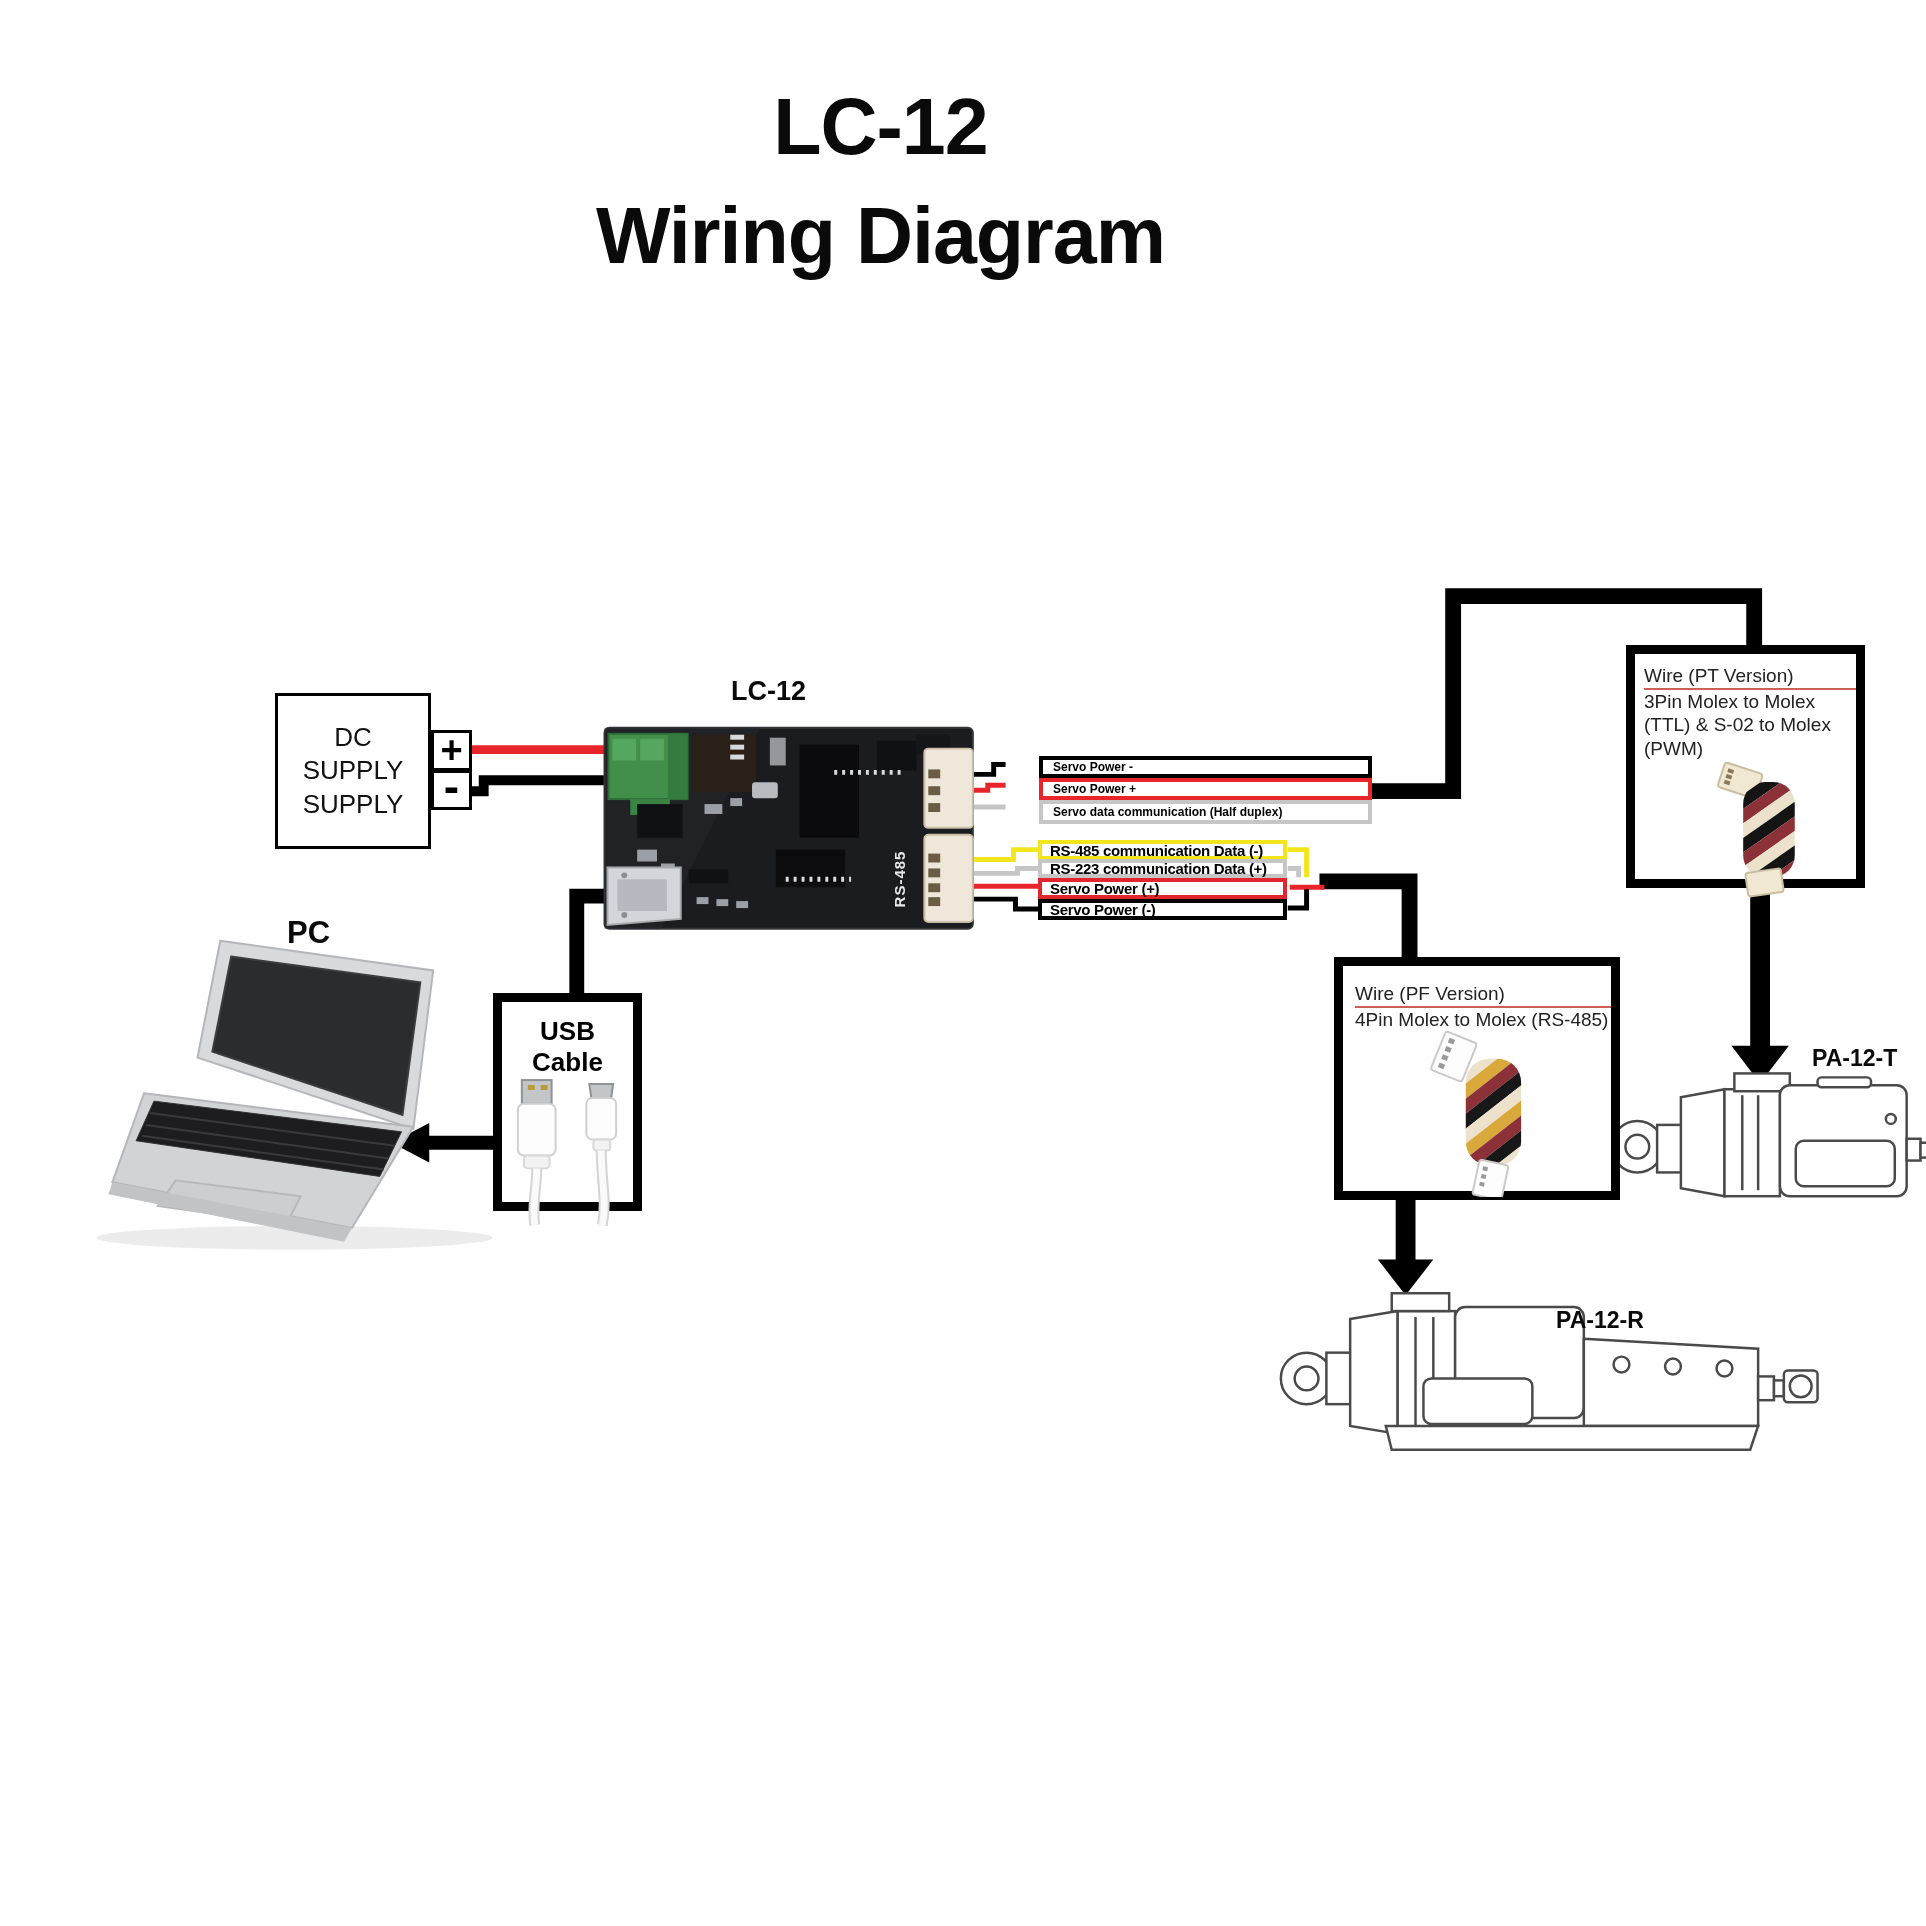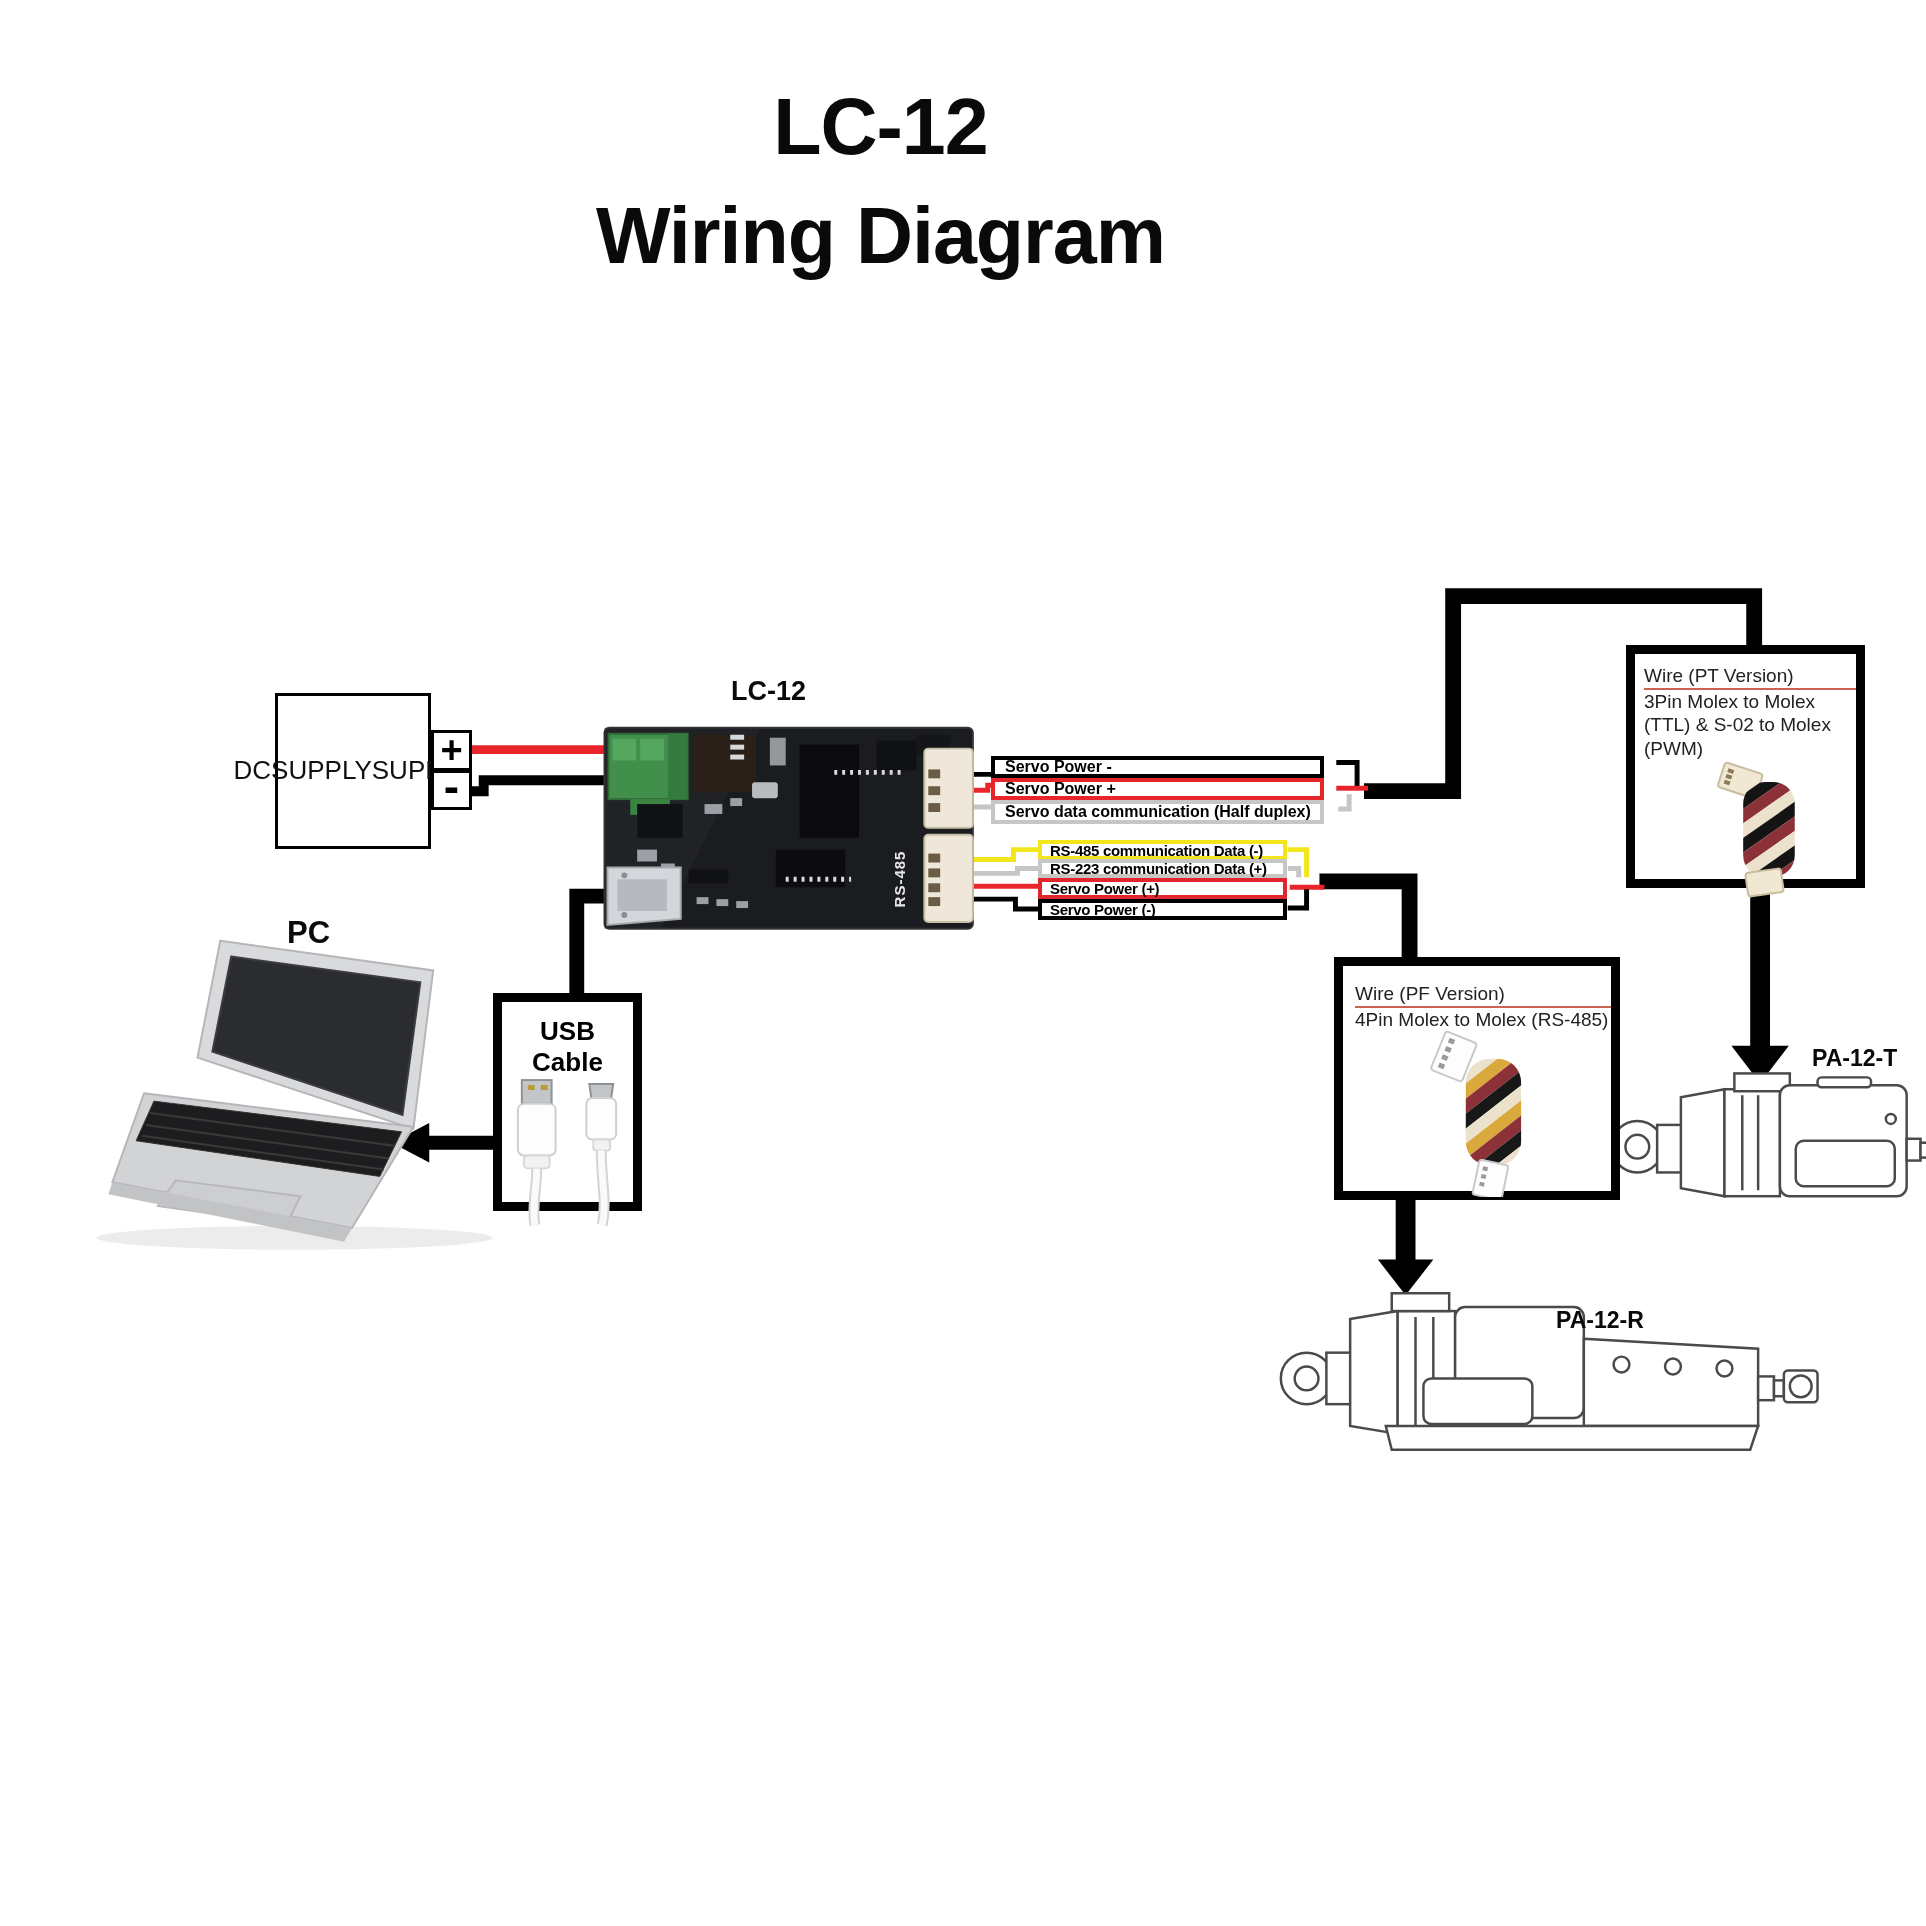--- a/index.html
+++ b/index.html
@@ -5,31 +5,31 @@
   html,body{margin:0;padding:0;background:#ffffff;}
   #canvas{position:relative;width:1927px;height:1927px;background:#ffffff;
           font-family:"Liberation Sans", sans-serif;overflow:hidden;margin-left:47px;}
   #wiring-svg{position:absolute;left:0;top:0;z-index:1;}
   .abs{position:absolute;z-index:2;}
   .main-title{left:0;top:81px;width:1667px;text-align:center;font-size:79px;
               font-weight:700;color:#0a0a0a;letter-spacing:-1px;}
   .main-title2{top:190px;}
   .comp-label{font-weight:700;color:#0a0a0a;}
   .dc-box{left:228px;top:693px;width:156px;height:156px;border:3px solid #000;
-          box-sizing:border-box;background:#fff;display:flex;flex-direction:row;
+          box-sizing:border-box;background:#fff;display:flex;flex-direction:column;
           justify-content:center;align-items:center;font-size:26px;color:#111;
           line-height:1.28;text-align:center;}
   .terminal{left:384px;width:41px;border:3px solid #000;box-sizing:border-box;
             background:#fff;display:flex;justify-content:center;align-items:center;
             font-weight:700;font-size:38px;color:#000;}
   .term-plus{top:730px;height:41px;}
   .term-minus{top:770px;height:40px;font-size:46px;padding-bottom:8px;}
   .wire-label{box-sizing:border-box;background:#fff;display:flex;align-items:center;
               font-weight:700;color:#000;border-style:solid;border-width:4px;}
-  .grp1{left:944px;width:333px;font-size:16px;padding-left:10px;}
+  .grp1{left:992px;width:333px;font-size:12px;padding-left:10px;}
   .grp2{left:991px;width:249px;font-size:15px;padding-left:8px;letter-spacing:-0.3px;}
   .photo-box{border:9px solid #000;box-sizing:border-box;background:#fff;}
   .wirebox-text{font-size:19px;color:#222;line-height:1.22;}
   .wirebox-title{border-bottom:2px solid #cd6155;padding-bottom:1px;}
   .usb-box{left:446px;top:993px;width:149px;height:218px;}
   .usb-title{text-align:center;font-weight:700;font-size:26px;color:#000;margin-top:14px;}
   .pt-box{left:1579px;top:645px;width:239px;height:243px;padding:10px 0 0 9px;}
   .pf-box{left:1287px;top:957px;width:286px;height:243px;padding:16px 0 0 12px;}
   .rs485-silk{left:818px;top:869px;width:71px;height:20px;font-size:15px;color:#e6e7e9;
               font-weight:700;letter-spacing:1px;transform:rotate(-90deg);

